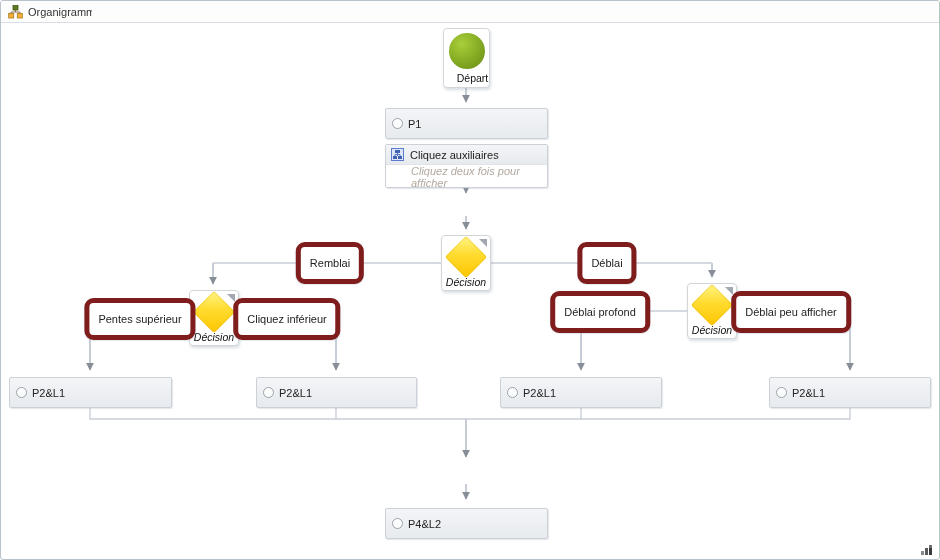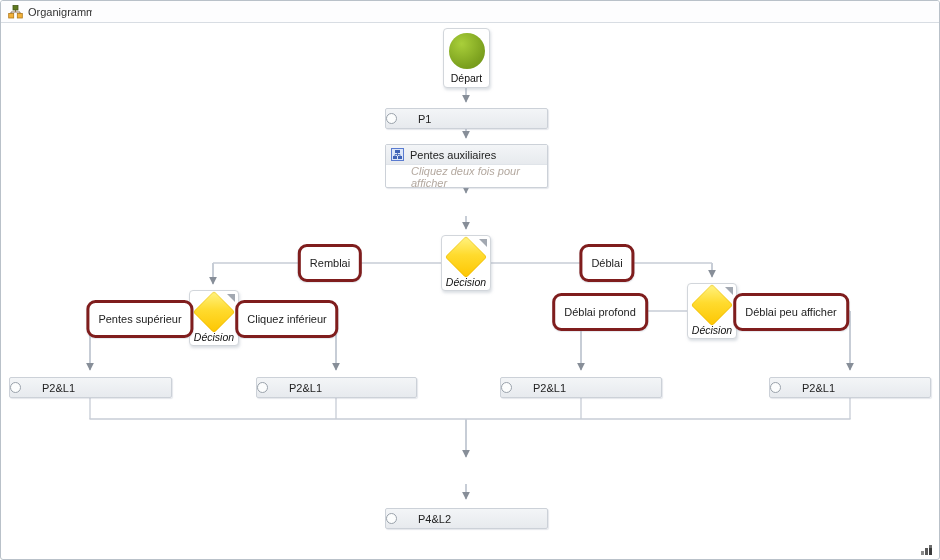--- a/index.html
+++ b/index.html
@@ -5,47 +5,47 @@
   html,body{margin:0;padding:0;background:#fff;font-family:"Liberation Sans",sans-serif;}
   .window{position:relative;width:940px;height:560px;box-sizing:border-box;border:1px solid #b9c1c9;
           border-radius:3px;background:#fff;overflow:hidden;}
   
   .hdr{position:absolute;left:0;top:0;right:0;height:22px;background:#fdfdfe;
        border-bottom:1px solid #d8dde3;display:flex;align-items:center;gap:5px;padding-left:7px;box-sizing:border-box;}
   .hdr-title{font-size:11px;color:#333;width:64px;overflow:hidden;white-space:nowrap;}
   
   svg.wires{position:absolute;left:0;top:0;}
   
-  .pnode{position:absolute;height:21px;box-sizing:border-box;display:flex;align-items:center;gap:21px;
-         background:linear-gradient(#f3f5f7,#e7eaee);border:1px solid #ccd1d8;border-radius:2px;
+  .pnode{position:absolute;height:31px;box-sizing:border-box;display:flex;align-items:center;gap:5px;
+         padding-left:6px;background:linear-gradient(#f3f5f7,#e7eaee);border:1px solid #ccd1d8;border-radius:2px;
          box-shadow:1px 1px 1px rgba(160,170,185,.28);font-size:11px;color:#222;}
   .radio{width:9px;height:9px;border:1px solid #9aa2ab;border-radius:50%;background:#fcfdfd;flex:0 0 auto;}
   
   .snode{position:absolute;left:442px;top:27px;width:47px;height:60px;background:#fff;border:1px solid #d2d6db;
          border-radius:4px;box-shadow:1px 2px 3px rgba(150,160,175,.35);box-sizing:border-box;}
   .scircle{width:36px;height:36px;border-radius:50%;margin:4px auto 0;
            background:radial-gradient(circle at 35% 30%, #a9cf3a, #7da21f 65%, #6c8f18);}
-  .slabel{position:absolute;bottom:3px;width:100%;text-align:center;font-size:10.5px;color:#111;}
+  .slabel{position:absolute;bottom:3px;width:100%;text-align:center;font-size:10.5px;color:#111;margin-left:6px;}
   
   .dnode{position:absolute;width:50px;height:56px;background:#fff;border:1px solid #d2d6db;border-radius:4px;
          box-shadow:1px 2px 3px rgba(150,160,175,.35);box-sizing:border-box;}
   .diamond{position:absolute;left:50%;top:21px;width:30px;height:30px;transform:translate(-50%,-50%) rotate(45deg);
            background:linear-gradient(135deg,#fff486 0%,#ffdb2e 45%,#fdc500 100%);border-radius:3px;
            box-shadow:inset 0 0 0 1px rgba(220,165,0,.3);}
   .corner{position:absolute;top:3px;right:3px;width:0;height:0;border-top:8px solid #a2a8b1;border-left:8px solid transparent;}
   .dlabel{position:absolute;bottom:2px;width:100%;text-align:center;font-size:10.5px;color:#111;font-style:italic;}
   
   .subnode{position:absolute;left:384px;top:143px;width:163px;height:44px;box-sizing:border-box;background:#fff;
            border:1px solid #ccd1d8;border-radius:2px;box-shadow:1px 1px 1px rgba(160,170,185,.28);}
   .subhead{height:19px;display:flex;align-items:center;gap:6px;padding-left:5px;
            background:linear-gradient(#f3f5f7,#e7eaee);border-bottom:1px solid #e0e4e9;font-size:11px;color:#222;}
   .subbody{height:24px;display:flex;align-items:center;justify-content:center;
            font-size:11px;font-style:italic;color:#b3a89f;margin-left:25px;}
   
-  .epill{position:absolute;transform:translate(-50%,-50%);background:#fff;border:3px solid #7f1d1d;border-radius:9px;
+  .epill{position:absolute;transform:translate(-50%,-50%);background:#fff;border:5px solid #7f1d1d;border-radius:9px;
          padding:10px 9px;font-size:11px;color:#222;white-space:nowrap;box-shadow:0 1px 1px rgba(170,180,195,.3);}
   
   .grip{position:absolute;right:6px;bottom:4px;}
 </style>
 </head>
 <body>
 
 <div class="window">
 
   <svg class="wires" width="940" height="560" viewBox="0 0 940 560" aria-hidden="true">
@@ -107,21 +107,21 @@
 
   <div class="subnode">
     <div class="subhead">
       <svg width="13" height="13" viewBox="0 0 13 13">
         <rect x="0.5" y="0.5" width="12" height="12" fill="#dce6f8" stroke="#5a7bd0"></rect>
         <rect x="4" y="2" width="5" height="3" fill="#3f62b5"></rect>
         <rect x="2" y="8" width="4" height="3" fill="#3f62b5"></rect>
         <rect x="7" y="8" width="4" height="3" fill="#3f62b5"></rect>
         <path d="M6.5 5 V8 M4 8 V6.5 H9 V8" stroke="#3f62b5" stroke-width="0.8" fill="none"></path>
       </svg>
-      <span>Pentes auxiliaires</span>
+      <span>Cliquez auxiliaires</span>
     </div>
     <div class="subbody">Cliquez deux fois pour afficher</div>
   </div>
 
 
   <div class="dnode" style="left:440px;top:234px">
     <div class="diamond"></div>
     <div class="corner"></div>
     <div class="dlabel">Décision</div>
   </div>

